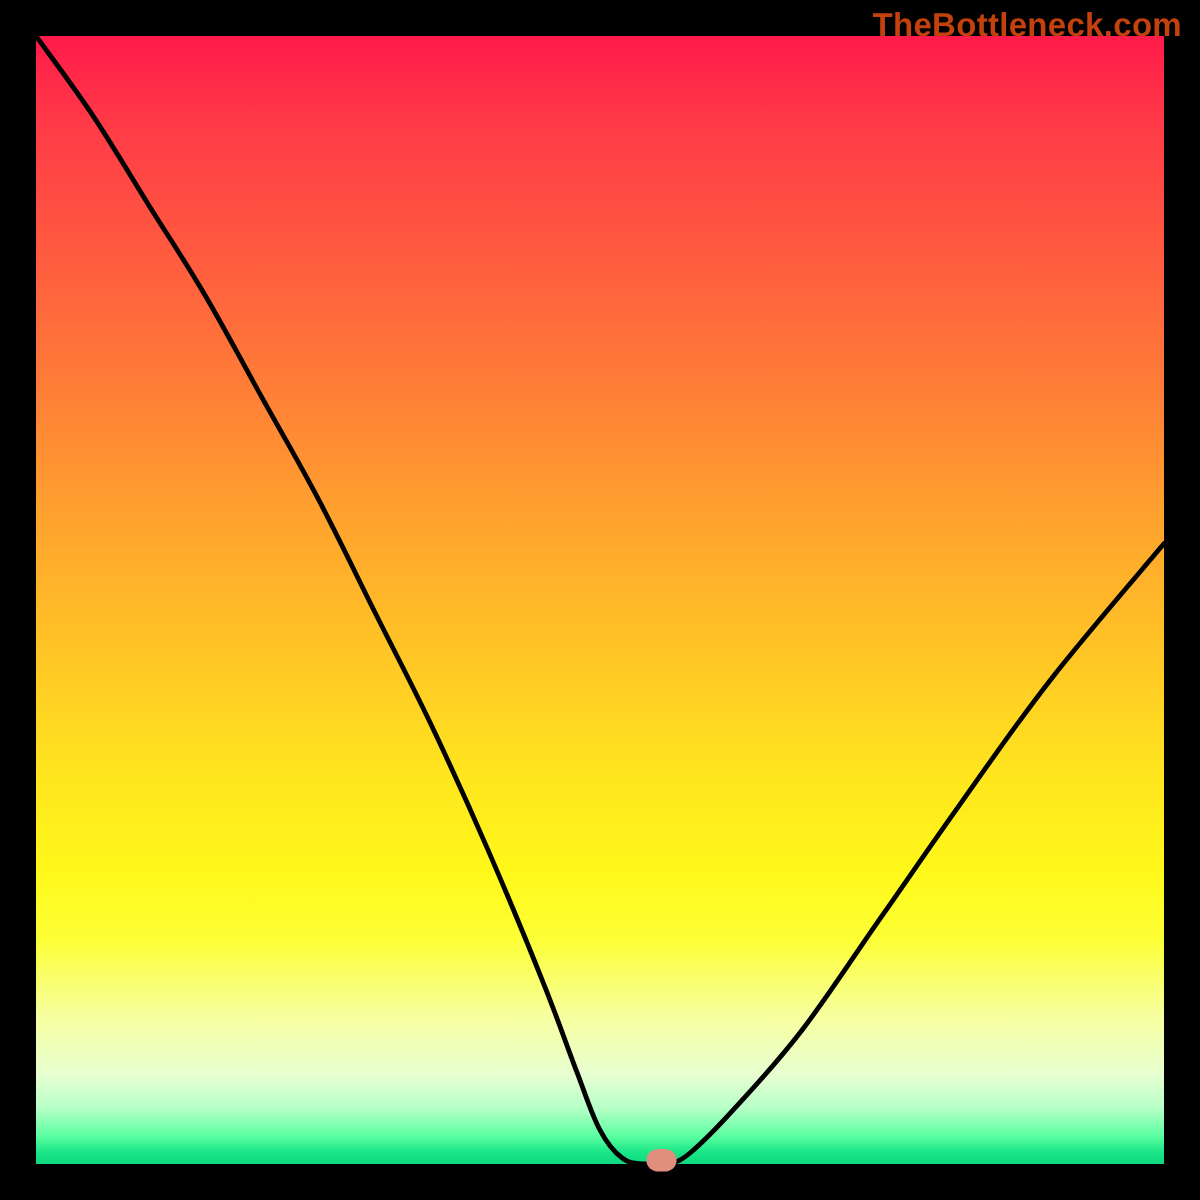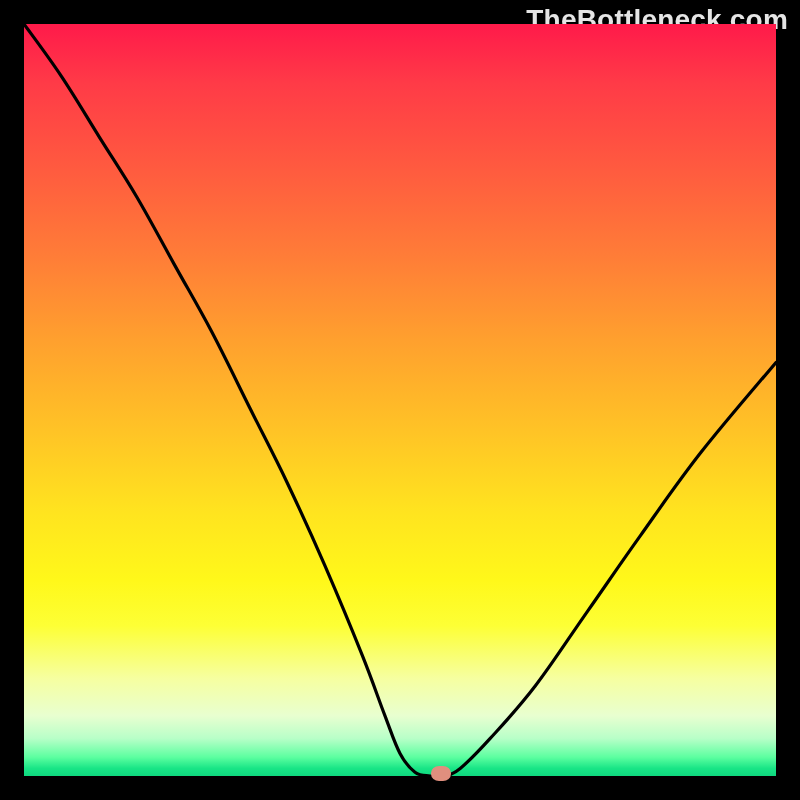--- a/index.html
+++ b/index.html
@@ -14,23 +14,23 @@
   .frame {
     position: relative;
     width: 800px;
     height: 800px;
     background: #000000;
   }
   .watermark {
     position: absolute;
     top: 4px;
     right: 12px;
-    font-size: 28px;
+    font-size: 22px;
     font-weight: 600;
-    color: #e5e5e5;
+    color: #c2410c;
     letter-spacing: 0.2px;
     user-select: none;
   }
   .plot-area {
     position: absolute;
     left: 24px;
     top: 24px;
     width: 752px;
     height: 752px;
     background: linear-gradient(

